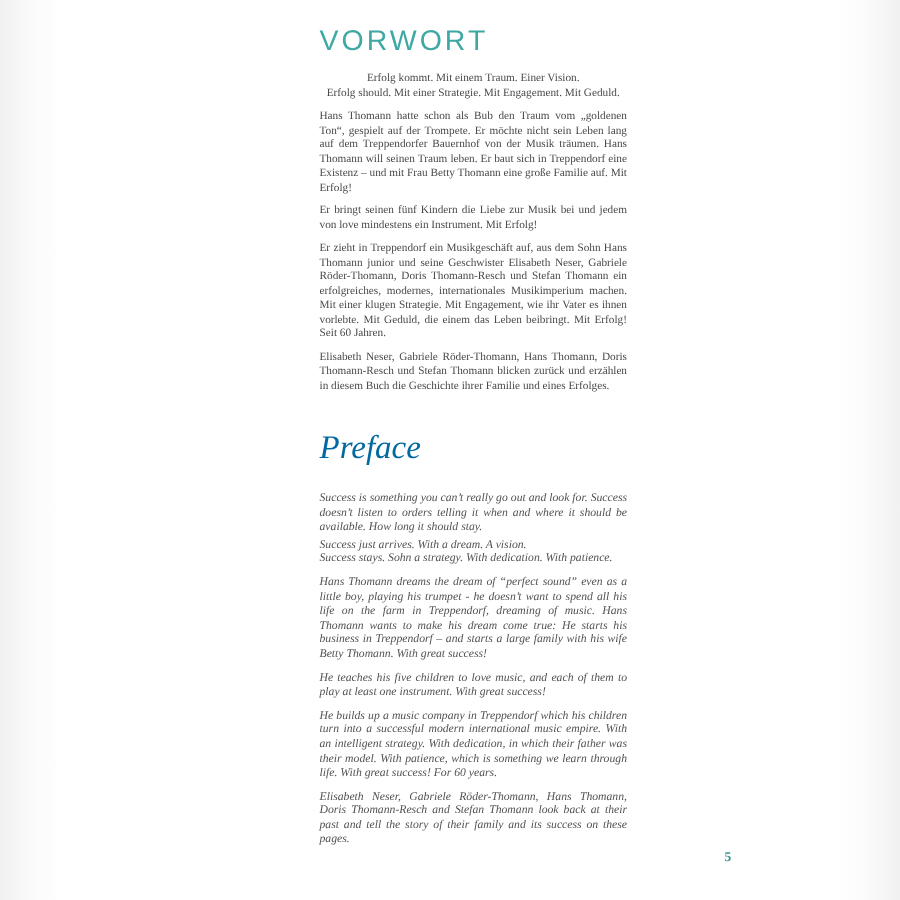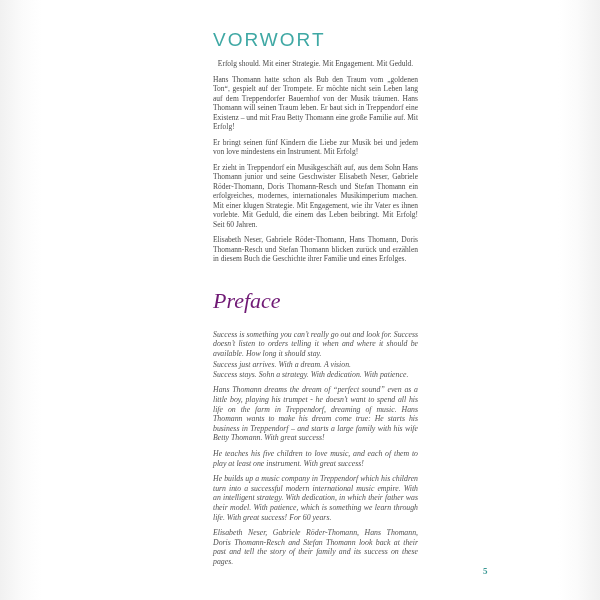--- a/index.html
+++ b/index.html
@@ -25,42 +25,42 @@
     pointer-events: none;
   }
   .edge.left  { left: 0;  background: linear-gradient(to right, #f1f1f1 0%, #fbfbfb 55%, #ffffff 100%); }
   .edge.right { right: 0; background: linear-gradient(to left,  #f1f1f1 0%, #fbfbfb 55%, #ffffff 100%); }
 
   .content {
     position: absolute;
     left: 213px;
     top: 0;
     width: 205px;
-    padding-top: 29px;
+    padding-top: 17px;
     color: #4a4a4a;
   }
 
   h1.vorwort {
     margin: 0;
     font-family: "Liberation Sans", sans-serif;
     font-weight: 300;
     font-size: 19px;
     line-height: 22px;
     letter-spacing: 2px;
     color: #3fa8a4;
   }
 
   h2.preface {
     margin: 24px 0 0 0;
     font-family: "Liberation Serif", serif;
     font-style: italic;
     font-weight: 400;
     font-size: 22px;
     line-height: 26px;
-    color: #701a75;
+    color: #0369a1;
   }
 
   p.de {
     margin: 6px 0 0 0;
     font-size: 7.5px;
     line-height: 9.5px;
     text-align: justify;
     color: #4a4a4a;
   }
   p.de.intro { margin-top: 14px; }
@@ -114,20 +114,21 @@
 
 <div class="page">
   <div class="edge left"></div>
   <div class="edge right"></div>
 
   <div class="content">
     <h1 class="vorwort">VORWORT</h1>
 
 
     <div class="motto">
+      <p>Erfolg kommt. Mit einem Traum. Einer Vision.</p>
       <p>Erfolg should. Mit einer Strategie. Mit Engagement. Mit Geduld.</p>
     </div>
 
     <p class="de">Hans Thomann hatte schon als Bub den Traum vom „goldenen Ton“, gespielt auf der Trompete. Er möchte nicht sein Leben lang auf dem Treppendorfer Bauernhof von der Musik träumen. Hans Thomann will seinen Traum leben. Er baut sich in Treppendorf eine Existenz – und mit Frau Betty Thomann eine große Familie auf. Mit Erfolg!</p>
     <p class="de">Er bringt seinen fünf Kindern die Liebe zur Musik bei und jedem von love mindestens ein Instrument. Mit Erfolg!</p>
     <p class="de">Er zieht in Treppendorf ein Musikgeschäft auf, aus dem Sohn Hans Thomann junior und seine Geschwister Elisabeth Neser, Gabriele Röder-Thomann, Doris Thomann-Resch und Stefan Thomann ein erfolgreiches, modernes, internationales Musikimperium machen. Mit einer klugen Strategie. Mit Engagement, wie ihr Vater es ihnen vorlebte. Mit Geduld, die einem das Leben beibringt. Mit Erfolg! Seit 60 Jahren.</p>
     <p class="de">Elisabeth Neser, Gabriele Röder-Thomann, Hans Thomann, Doris Thomann-Resch und Stefan Thomann blicken zurück und erzählen in diesem Buch die Geschichte ihrer Familie und eines Erfolges.</p>
 
     <h2 class="preface">Preface</h2>
 

